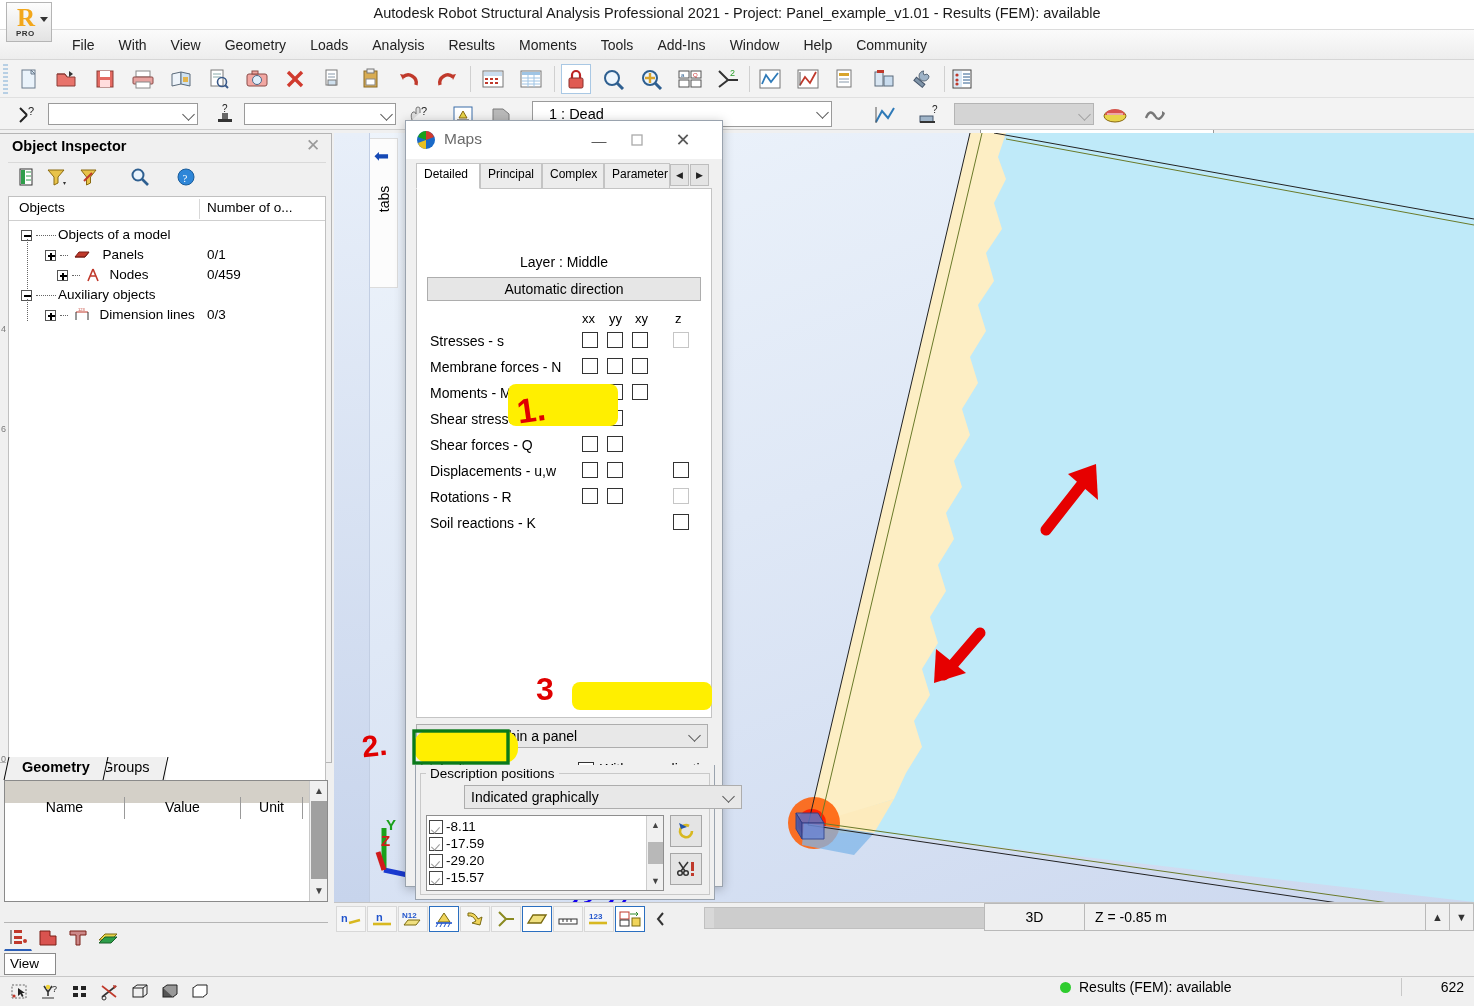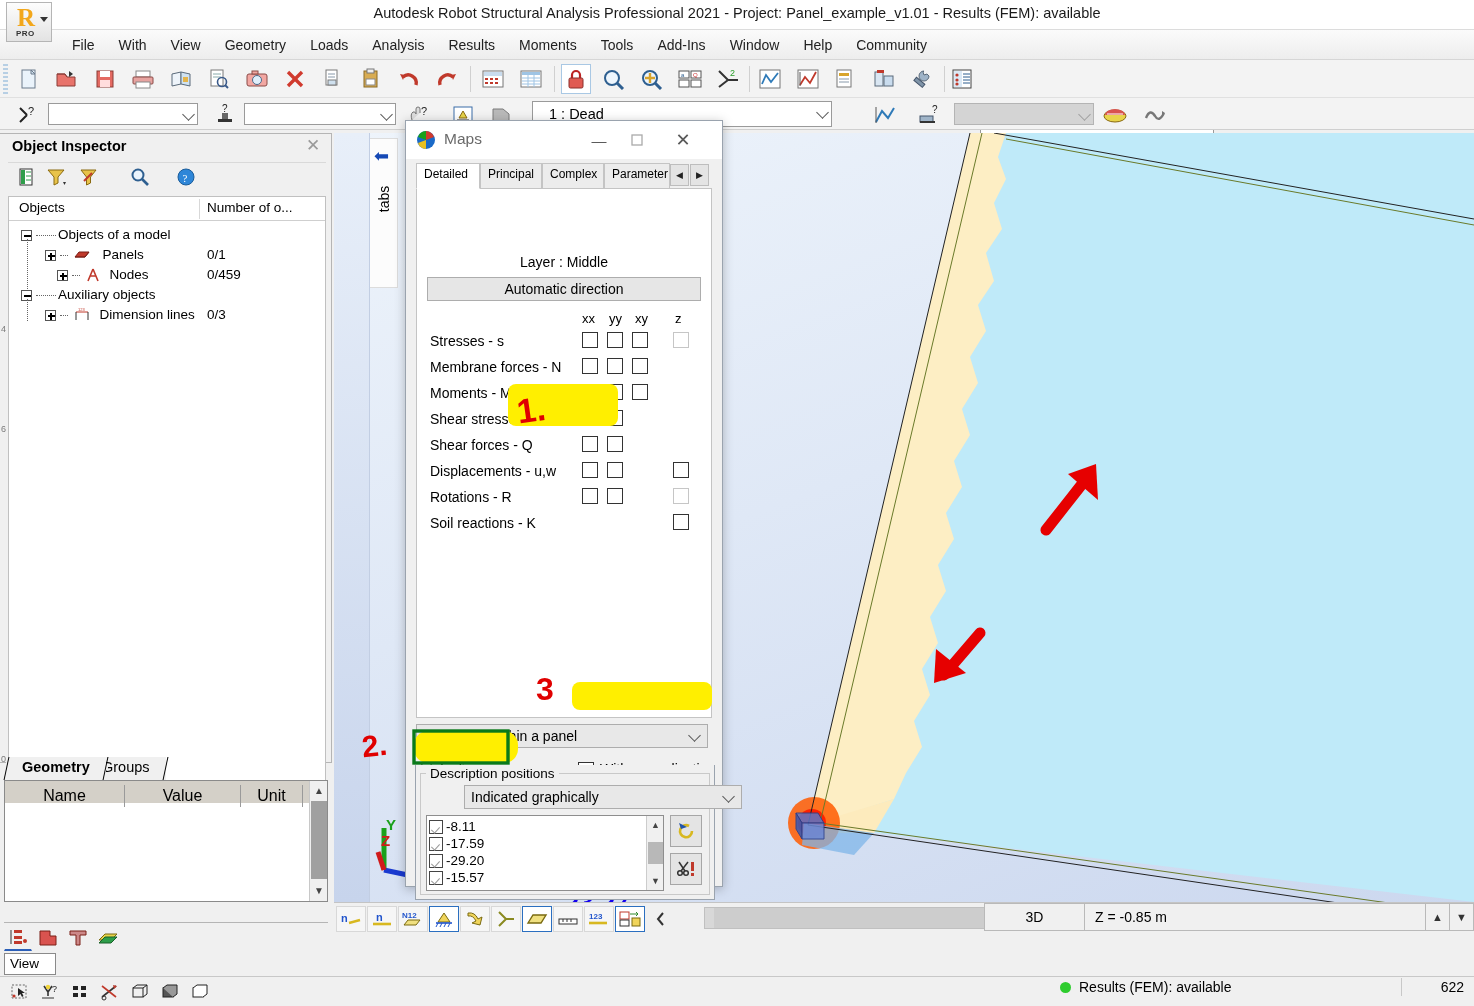--- a/index.html
+++ b/index.html
@@ -147,22 +147,22 @@
     position:absolute; right:0; top:0; width:10px; height:23px;
     border-right:1.5px solid #000; transform:skewX(-12deg);
   }
   
   #propgrid{
     position:absolute; left:4px; top:780px; width:324px; height:122px;
     background:#fff; border:1px solid #8a8a8a;
   }
   #pg-head{ position:absolute; left:0; top:0; width:322px; height:22px; background:#d4d0c8;}
   .pg-col{
-    position:absolute; top:4px; height:22px; border-right:1px solid #9a9a9a;
-    font-size:16px; text-align:center; line-height:21px;
+    position:absolute; top:16px; height:22px; border-right:1px solid #9a9a9a;
+    font-size:14px; text-align:center; line-height:21px;
   }
   #pg-scroll{
     position:absolute; right:0; top:0; width:18px; height:120px; background:#f0f0f0;
     border-left:1px solid #c8c8c8;
   }
   .sb-arrow{
     position:absolute; left:0; width:18px; height:18px; display:flex;
     align-items:center; justify-content:center; color:#444; font-size:10px;
   }
   #pg-thumb{ position:absolute; left:1px; top:20px; width:16px; height:78px; background:#a0a0a0;}

